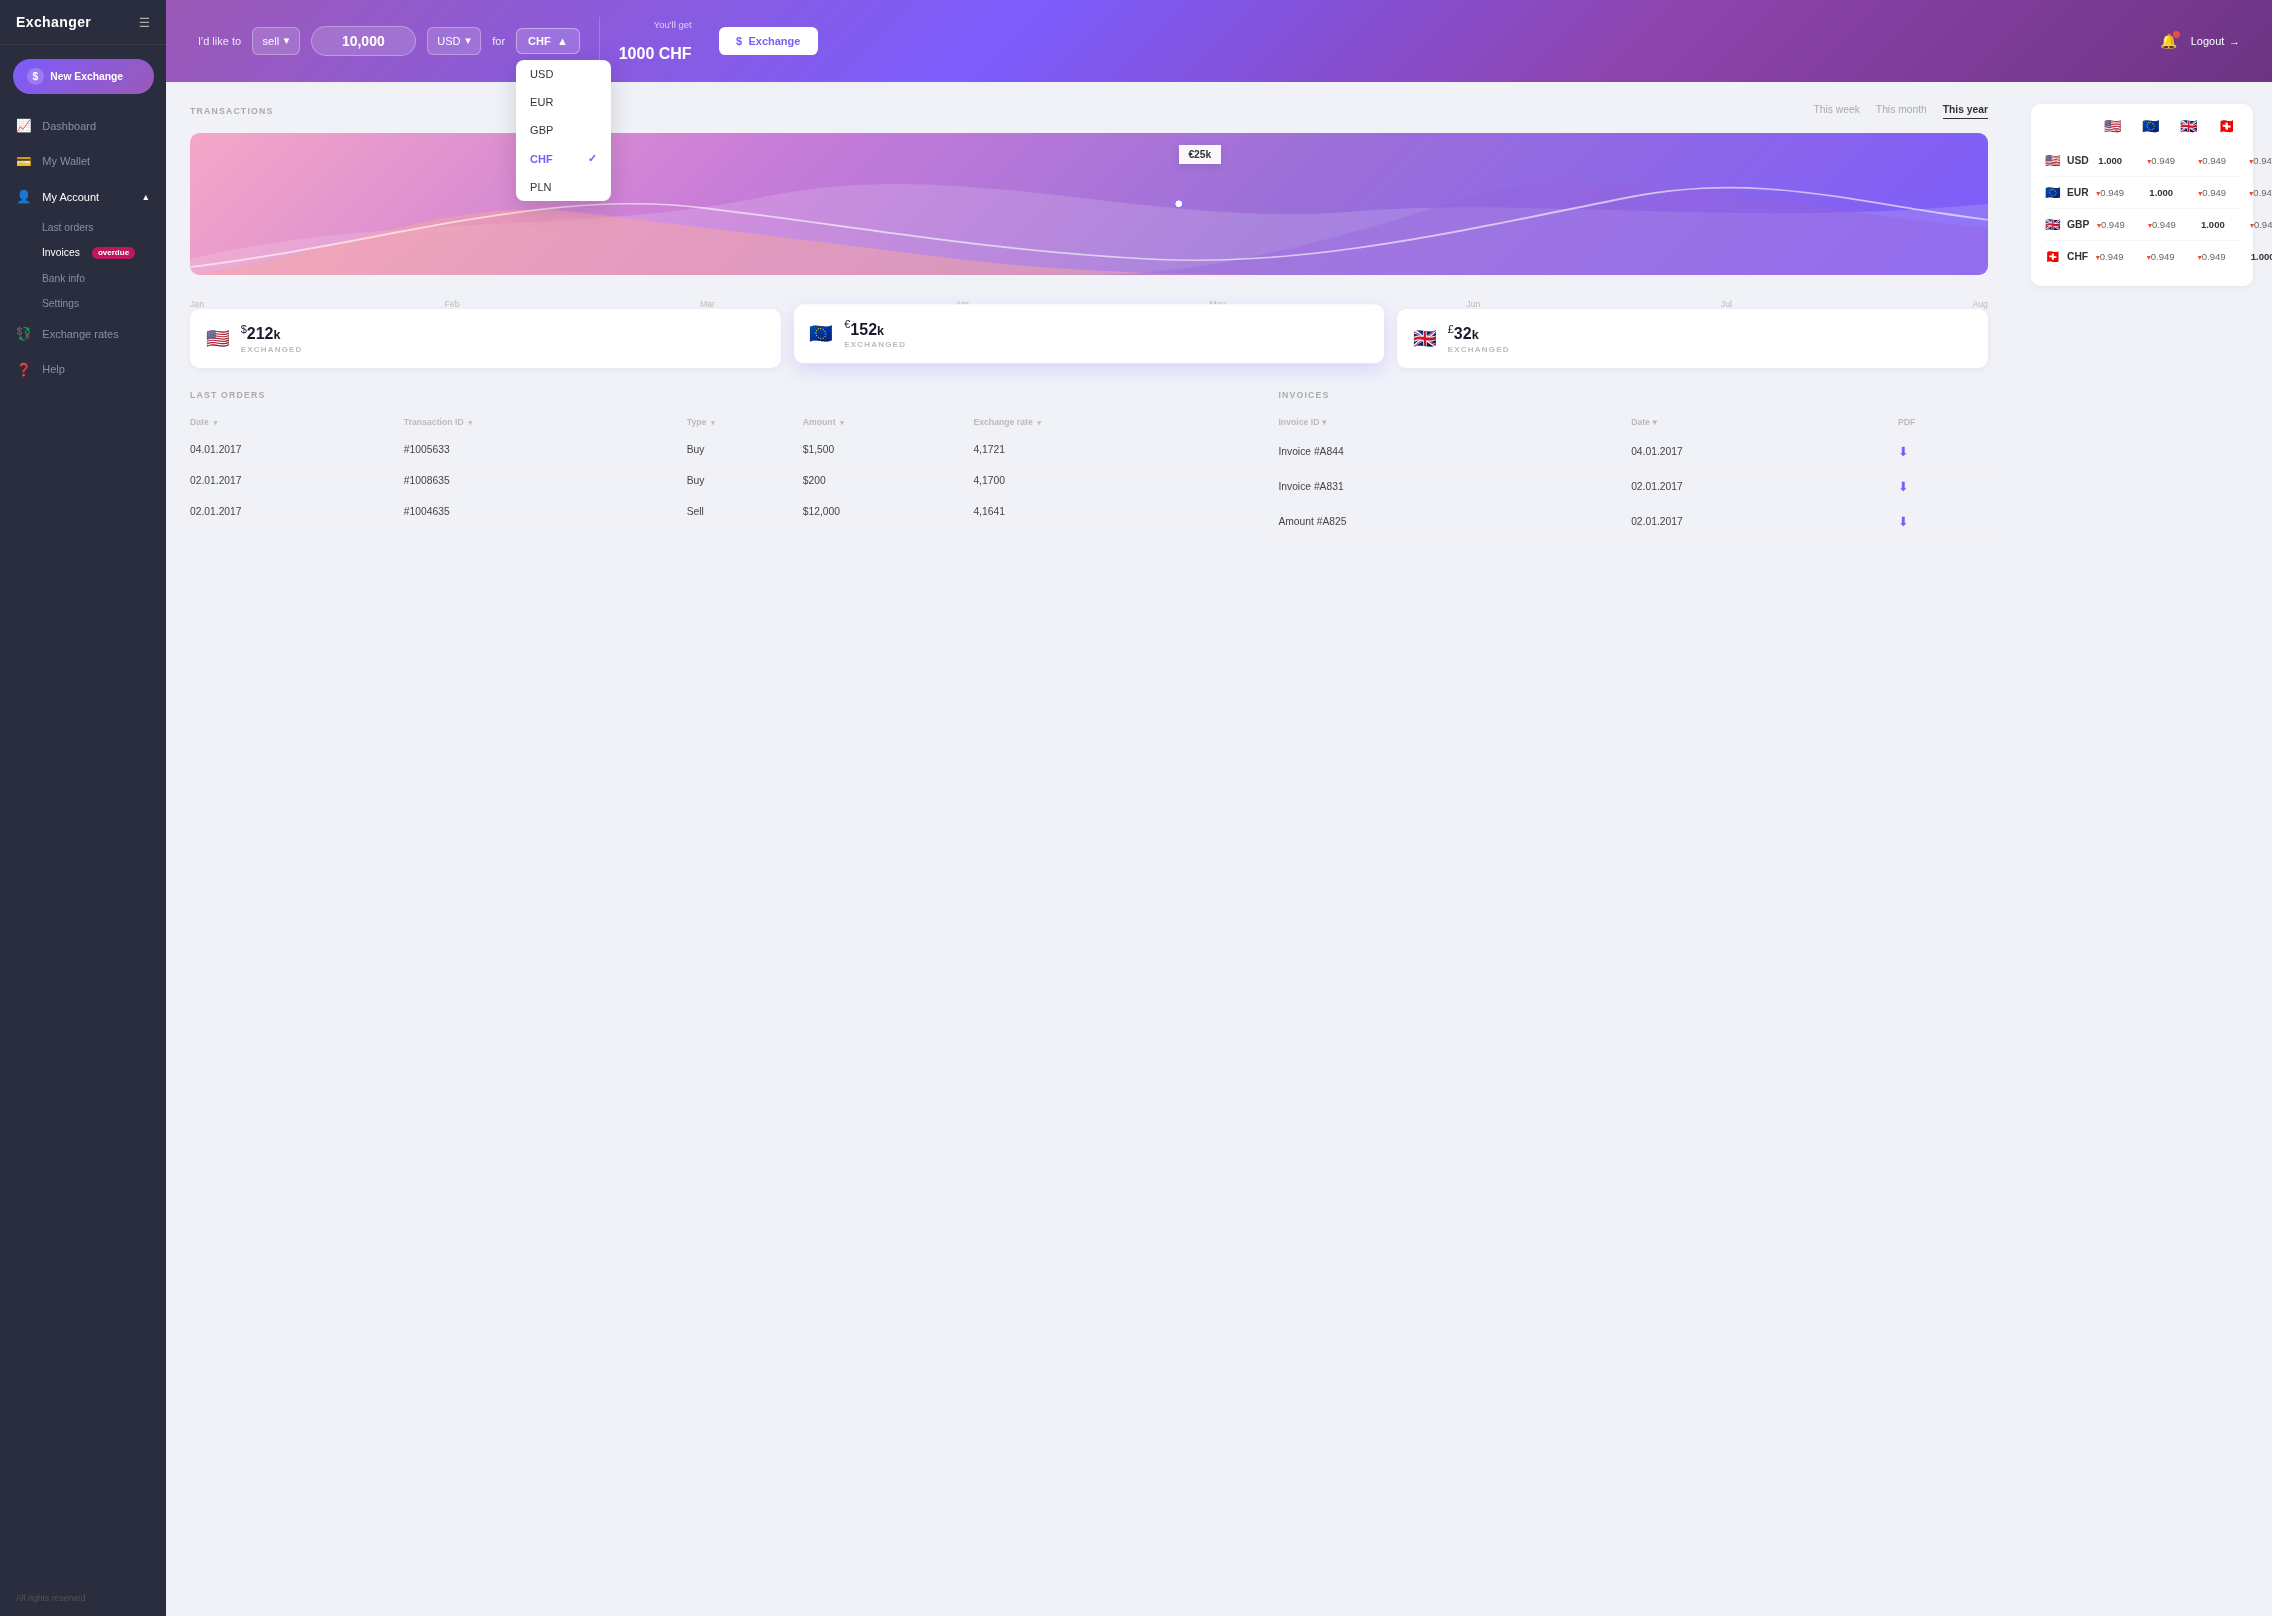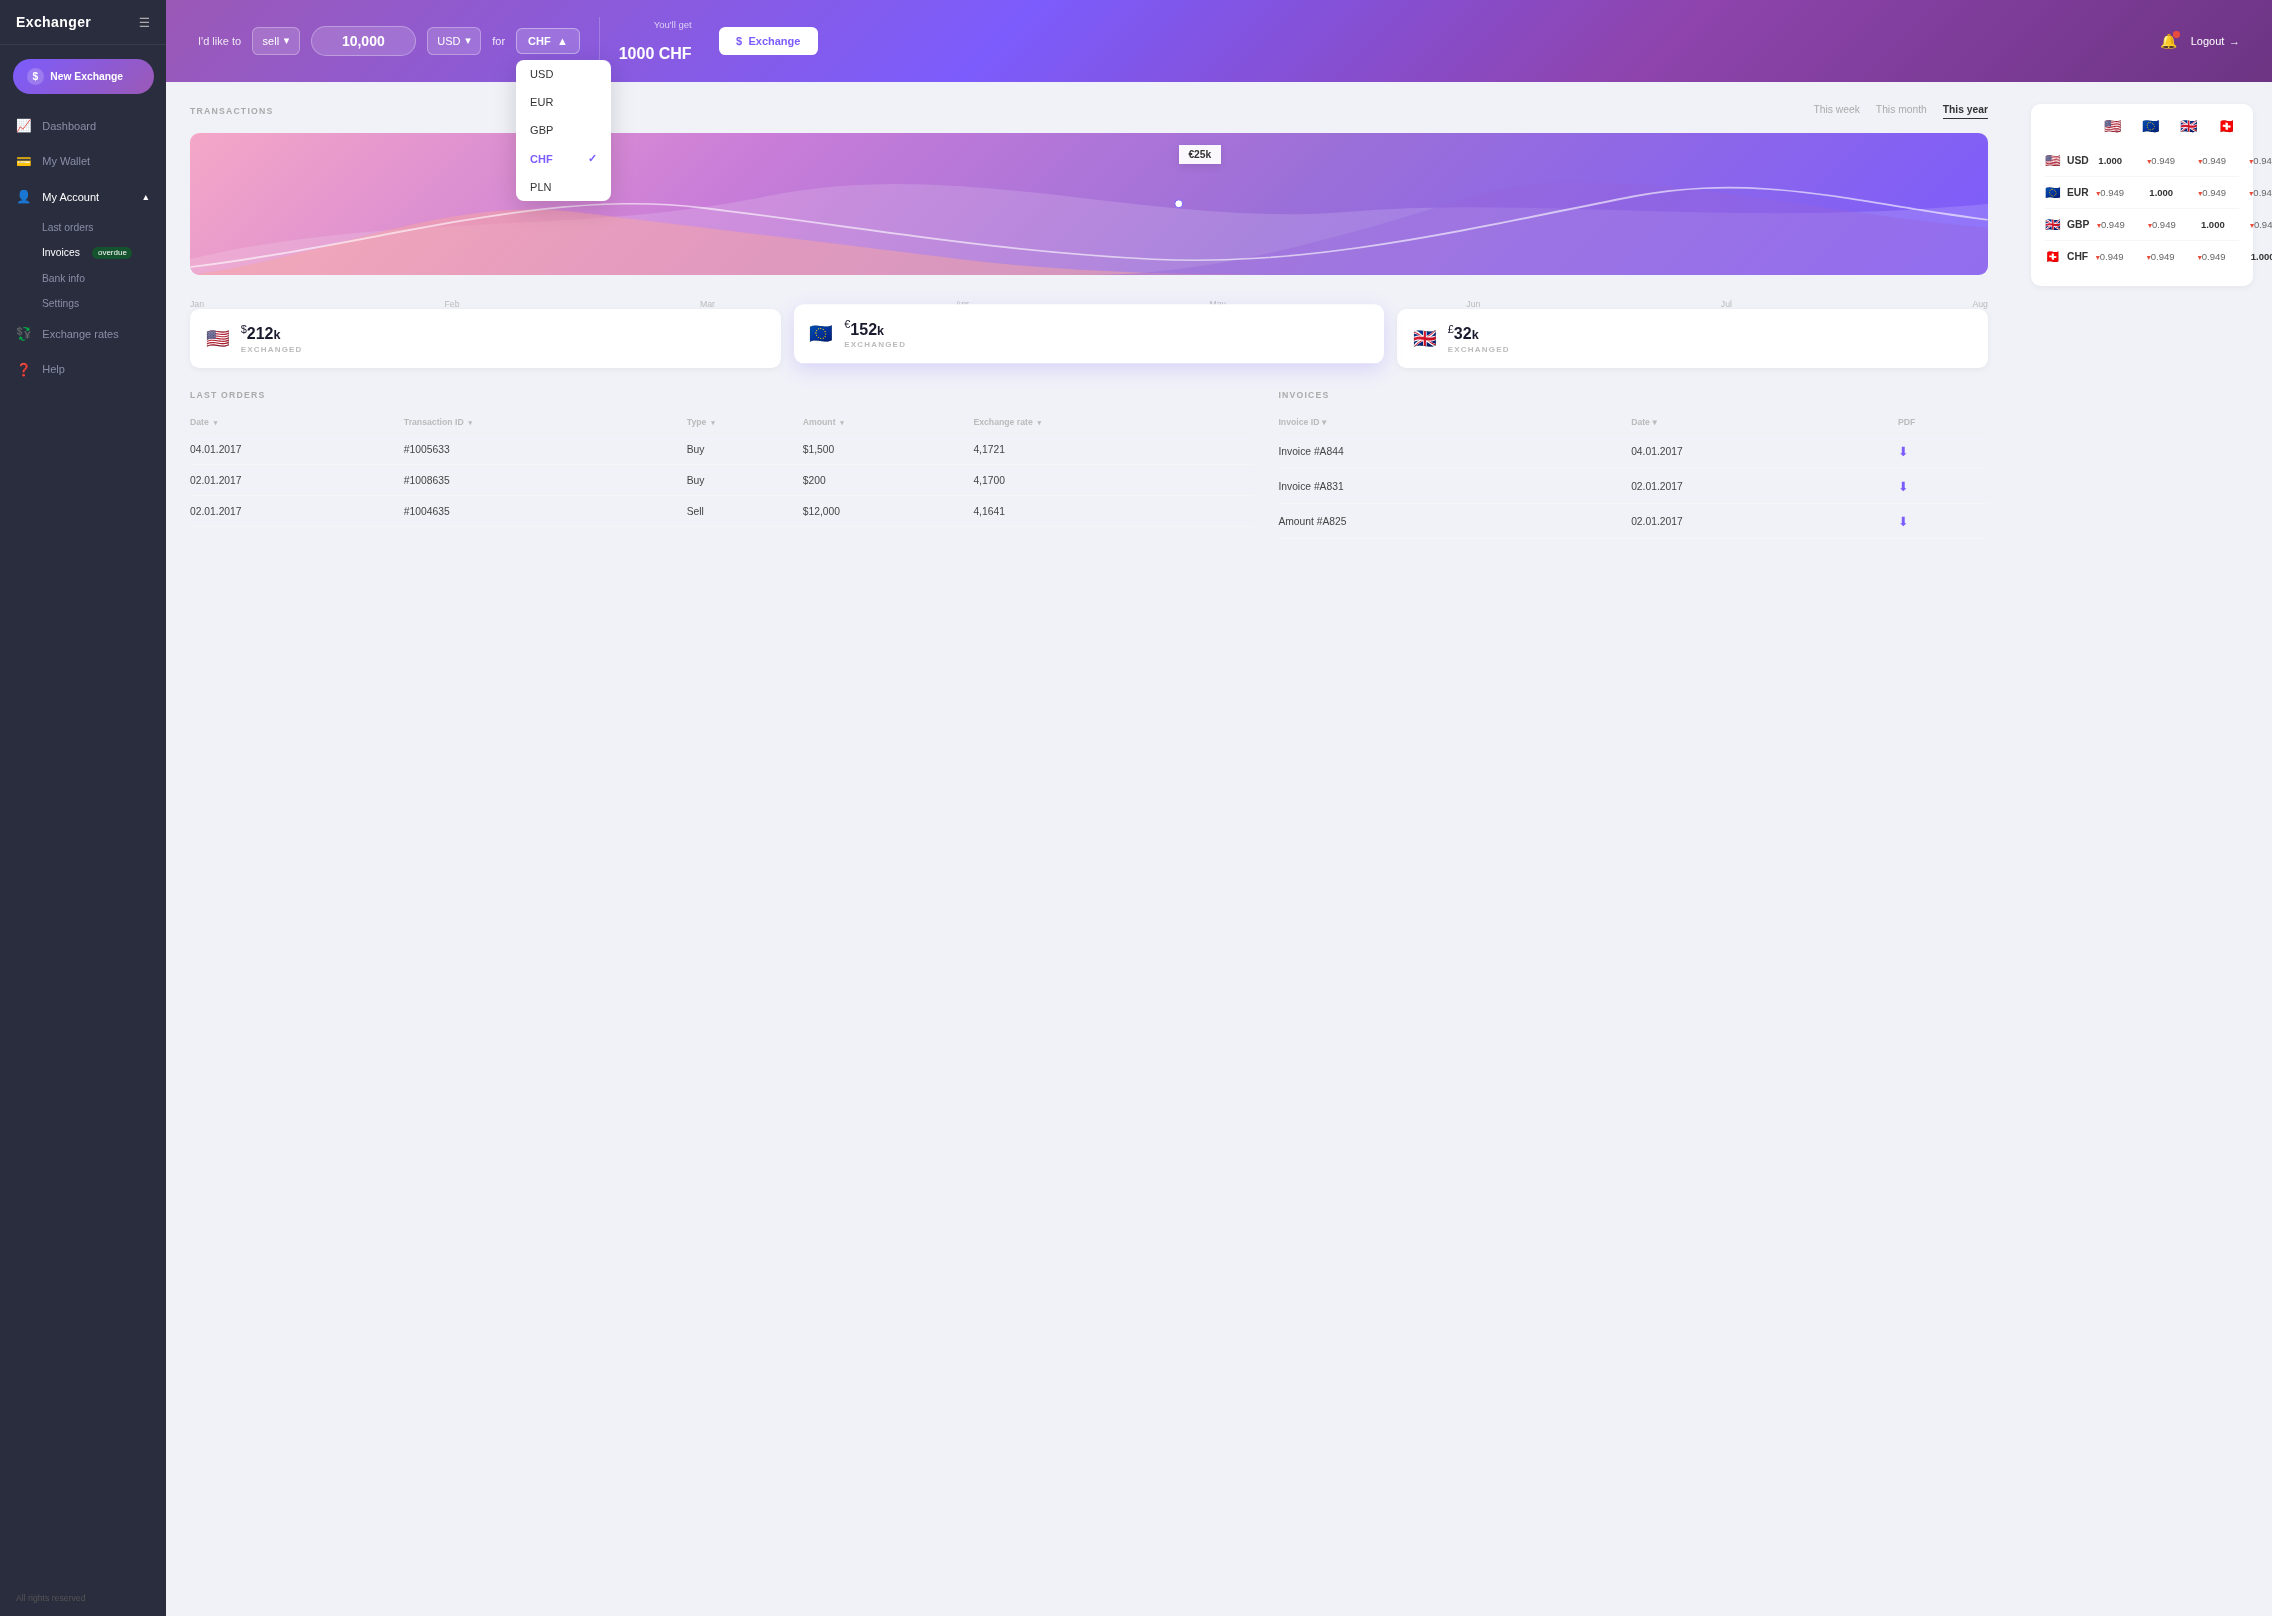--- a/index.html
+++ b/index.html
@@ -77,26 +77,26 @@
       align-items: center;
       gap: 8px;
       padding: 7px 16px 7px 42px;
       color: #8a8fa8;
       cursor: pointer;
       font-size: 10.3px;
       transition: color 0.2s;
     }
     .sub-nav-item.active { color: #fff; }
     .sub-nav-item .badge {
-      background: #14532d;
+      background: #be185d;
       color: #fff;
       border-radius: 8px;
       padding: 1.6px 5.5px;
       font-size: 8px;
-      font-weight: 400;
+      font-weight: 700;
       margin-left: 4.7px;
     }
 
     .sidebar-footer {
       margin-top: auto;
       padding: 12.6px 16px;
       color: #555;
       font-size: 8.7px;
     }
 

